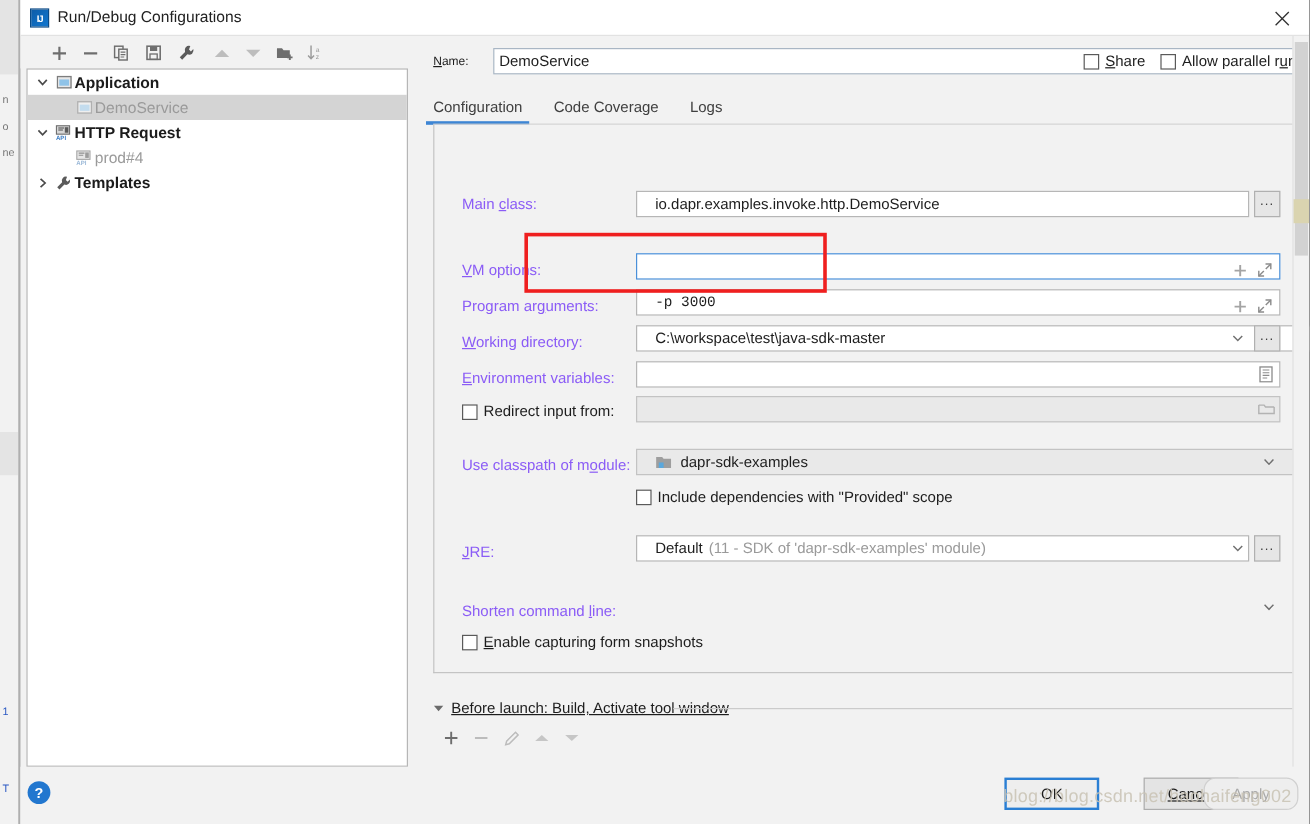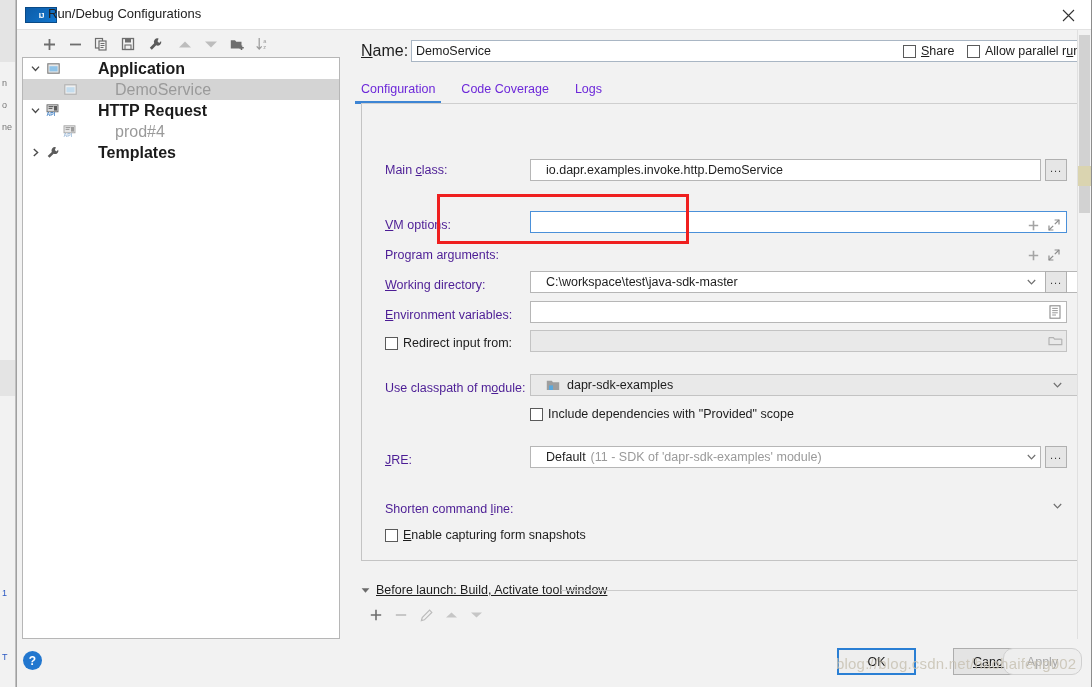--- a/index.html
+++ b/index.html
@@ -21,21 +21,21 @@
 
   
   #dialog {
     position:absolute; left:16px; top:0; width:1076px; height:687px;
     background:#f2f2f2; border:1px solid #a0a0a0; border-top:none; border-bottom:none;
   }
 
   
   #titlebar { height:30px; background:#ffffff; position:relative; border-bottom:1px solid #e2e2e2; }
   #ij-logo {
-    position:absolute; left:8px; top:7px; width:32px; height:16px;
+    position:absolute; left:8px; top:7px; width:16px; height:16px;
     background:linear-gradient(135deg,#0d5ca8 0%,#1277cf 100%);
     border:1px solid #0a4a86; color:#fff; font-size:8px; font-weight:bold;
     display:flex; align-items:center; justify-content:center; letter-spacing:-1px;
   }
   #title-text { position:absolute; left:31px; top:6px; font-size:13px; color:#222; }
   #close-btn {
     position:absolute; right:0; top:0; width:46px; height:30px;
     display:flex; align-items:center; justify-content:center; cursor:default;
   }
   #close-btn svg { display:block; }
@@ -47,60 +47,60 @@
   
   #tree {
     position:absolute; left:5px; top:57px; width:318px; height:582px;
     background:#ffffff; border:1px solid #b6b6b6;
   }
   .tree-row { position:relative; height:21px; display:flex; align-items:center; padding-left:4px; white-space:nowrap; }
   .tree-row.selected { background:#d4d4d4; }
   .tw { width:17px; display:flex; align-items:center; justify-content:center; flex:0 0 17px; }
   .tw svg { display:block; }
   .ticon { width:18px; flex:0 0 18px; display:flex; align-items:center; justify-content:center; }
-  .tlabel { font-size:16px;margin-left:36px; }
+  .tlabel { font-size:13px; }
   .tlabel.bold { font-weight:bold; color:#1b1b1b; }
   .tlabel.muted { color:#9a9a9a; }
   .indent { margin-left:17px; }
 
   
   #right { position:absolute; left:330px; top:30px; right:0; bottom:0; }
 
   #name-row { position:absolute; left:14px; top:10px; width:718px; height:22px; display:flex; align-items:center; }
-  #name-label { width:50px; font-size:16px; }
+  #name-label { width:50px; font-size:10px; }
   #name-input {
     flex:1; height:22px; border:1px solid #a9b6c4; background:#fff;
     font-family:"Liberation Sans",sans-serif; font-size:12.5px; color:#1d1d1d;
     padding:0 4px; outline:none;
   }
   .ul { text-decoration:underline; }
 
   .cb-wrap { position:absolute; display:flex; align-items:center; font-size:12.5px; white-space:nowrap; }
   .cbox { width:13px; height:13px; border:1px solid #5a5a5a; background:#fff; margin-right:5px; flex:0 0 13px; position:relative; }
   .cbox.checked::after {
     content:""; position:absolute; left:3px; top:0px; width:4px; height:8px;
     border:solid #1d1d1d; border-width:0 1.6px 1.6px 0; transform:rotate(42deg);
   }
 
   #share-cb { left:556px; top:14px; }
   #parallel-cb { left:620px; top:14px; }
 
   
   #tabs { position:absolute; left:14px; top:44px; width:720px; height:30px; display:flex; align-items:flex-end; }
-  .tab { font-size:12.5px; padding:0 0 8px 0; margin-right:26px; position:relative; color:#6d28d9; }
+  .tab { font-size:12.5px; padding:0 0 8px 0; margin-right:26px; position:relative; color:#404040; }
   .tab.active::after { content:""; position:absolute; left:-6px; right:-6px; bottom:0; height:3px; background:#3d85d4; }
   #tabs-underline { position:absolute; left:14px; top:73px; width:720px; height:1px; background:#cfcfcf; }
 
   
   #content {
     position:absolute; left:14px; top:74px; width:720px; height:457px;
     background:#f2f2f2; border:1px solid #c4c4c4; border-top:none;
   }
 
-  .field-label { position:absolute; font-size:12.5px; color:#4c1d95; white-space:nowrap; }
+  .field-label { position:absolute; font-size:12.5px; color:#8b5cf6; white-space:nowrap; }
 
   .inp {
     position:absolute; height:22px; background:#fff; border:1px solid #b6b6b6;
     font-size:12.5px; color:#1d1d1d; display:flex; align-items:center; padding:0 15px;
     white-space:nowrap; overflow:hidden;
   }
   .inp.focused { border:1px solid #4a90d9; }
   .inp.grey { background:#e9e9e9; border-color:#c3c3c3; }
   .inp .dim { color:#9a9a9a; }
   .inp .mono { font-family:"Liberation Mono", monospace; font-size:12px; }
@@ -362,20 +362,23 @@
           <svg width="12" height="12" viewBox="0 0 12 12">
             <path d="M6.6 1 H11 V5.4" stroke="#8c8c8c" stroke-width="1.2" fill="none"></path>
             <path d="M11 1 L6.8 5.2" stroke="#8c8c8c" stroke-width="1.2"></path>
             <path d="M5.4 11 H1 V6.6" stroke="#8c8c8c" stroke-width="1.2" fill="none"></path>
             <path d="M1 11 L5.2 6.8" stroke="#8c8c8c" stroke-width="1.2"></path>
           </svg>
         </span>
       </div>
 
       <div class="field-label" style="left:23px; top:144px;">Program ar<span class="ul">g</span>uments:</div>
+      <div class="inp" style="left:168px; top:137px; width:537px;">
+        <span class="mono">-p 3000</span>
+      </div>
       <div class="adorn" style="left:666px; top:145px;">
         <span>
           <svg width="11" height="11" viewBox="0 0 11 11">
               <path d="M5.5 0.8 V10.2 M0.8 5.5 H10.2" stroke="#a4a4a4" stroke-width="1.6"></path>
             </svg>
         </span>
         <span>
           <svg width="12" height="12" viewBox="0 0 12 12">
             <path d="M6.6 1 H11 V5.4" stroke="#8c8c8c" stroke-width="1.2" fill="none"></path>
             <path d="M11 1 L6.8 5.2" stroke="#8c8c8c" stroke-width="1.2"></path>

